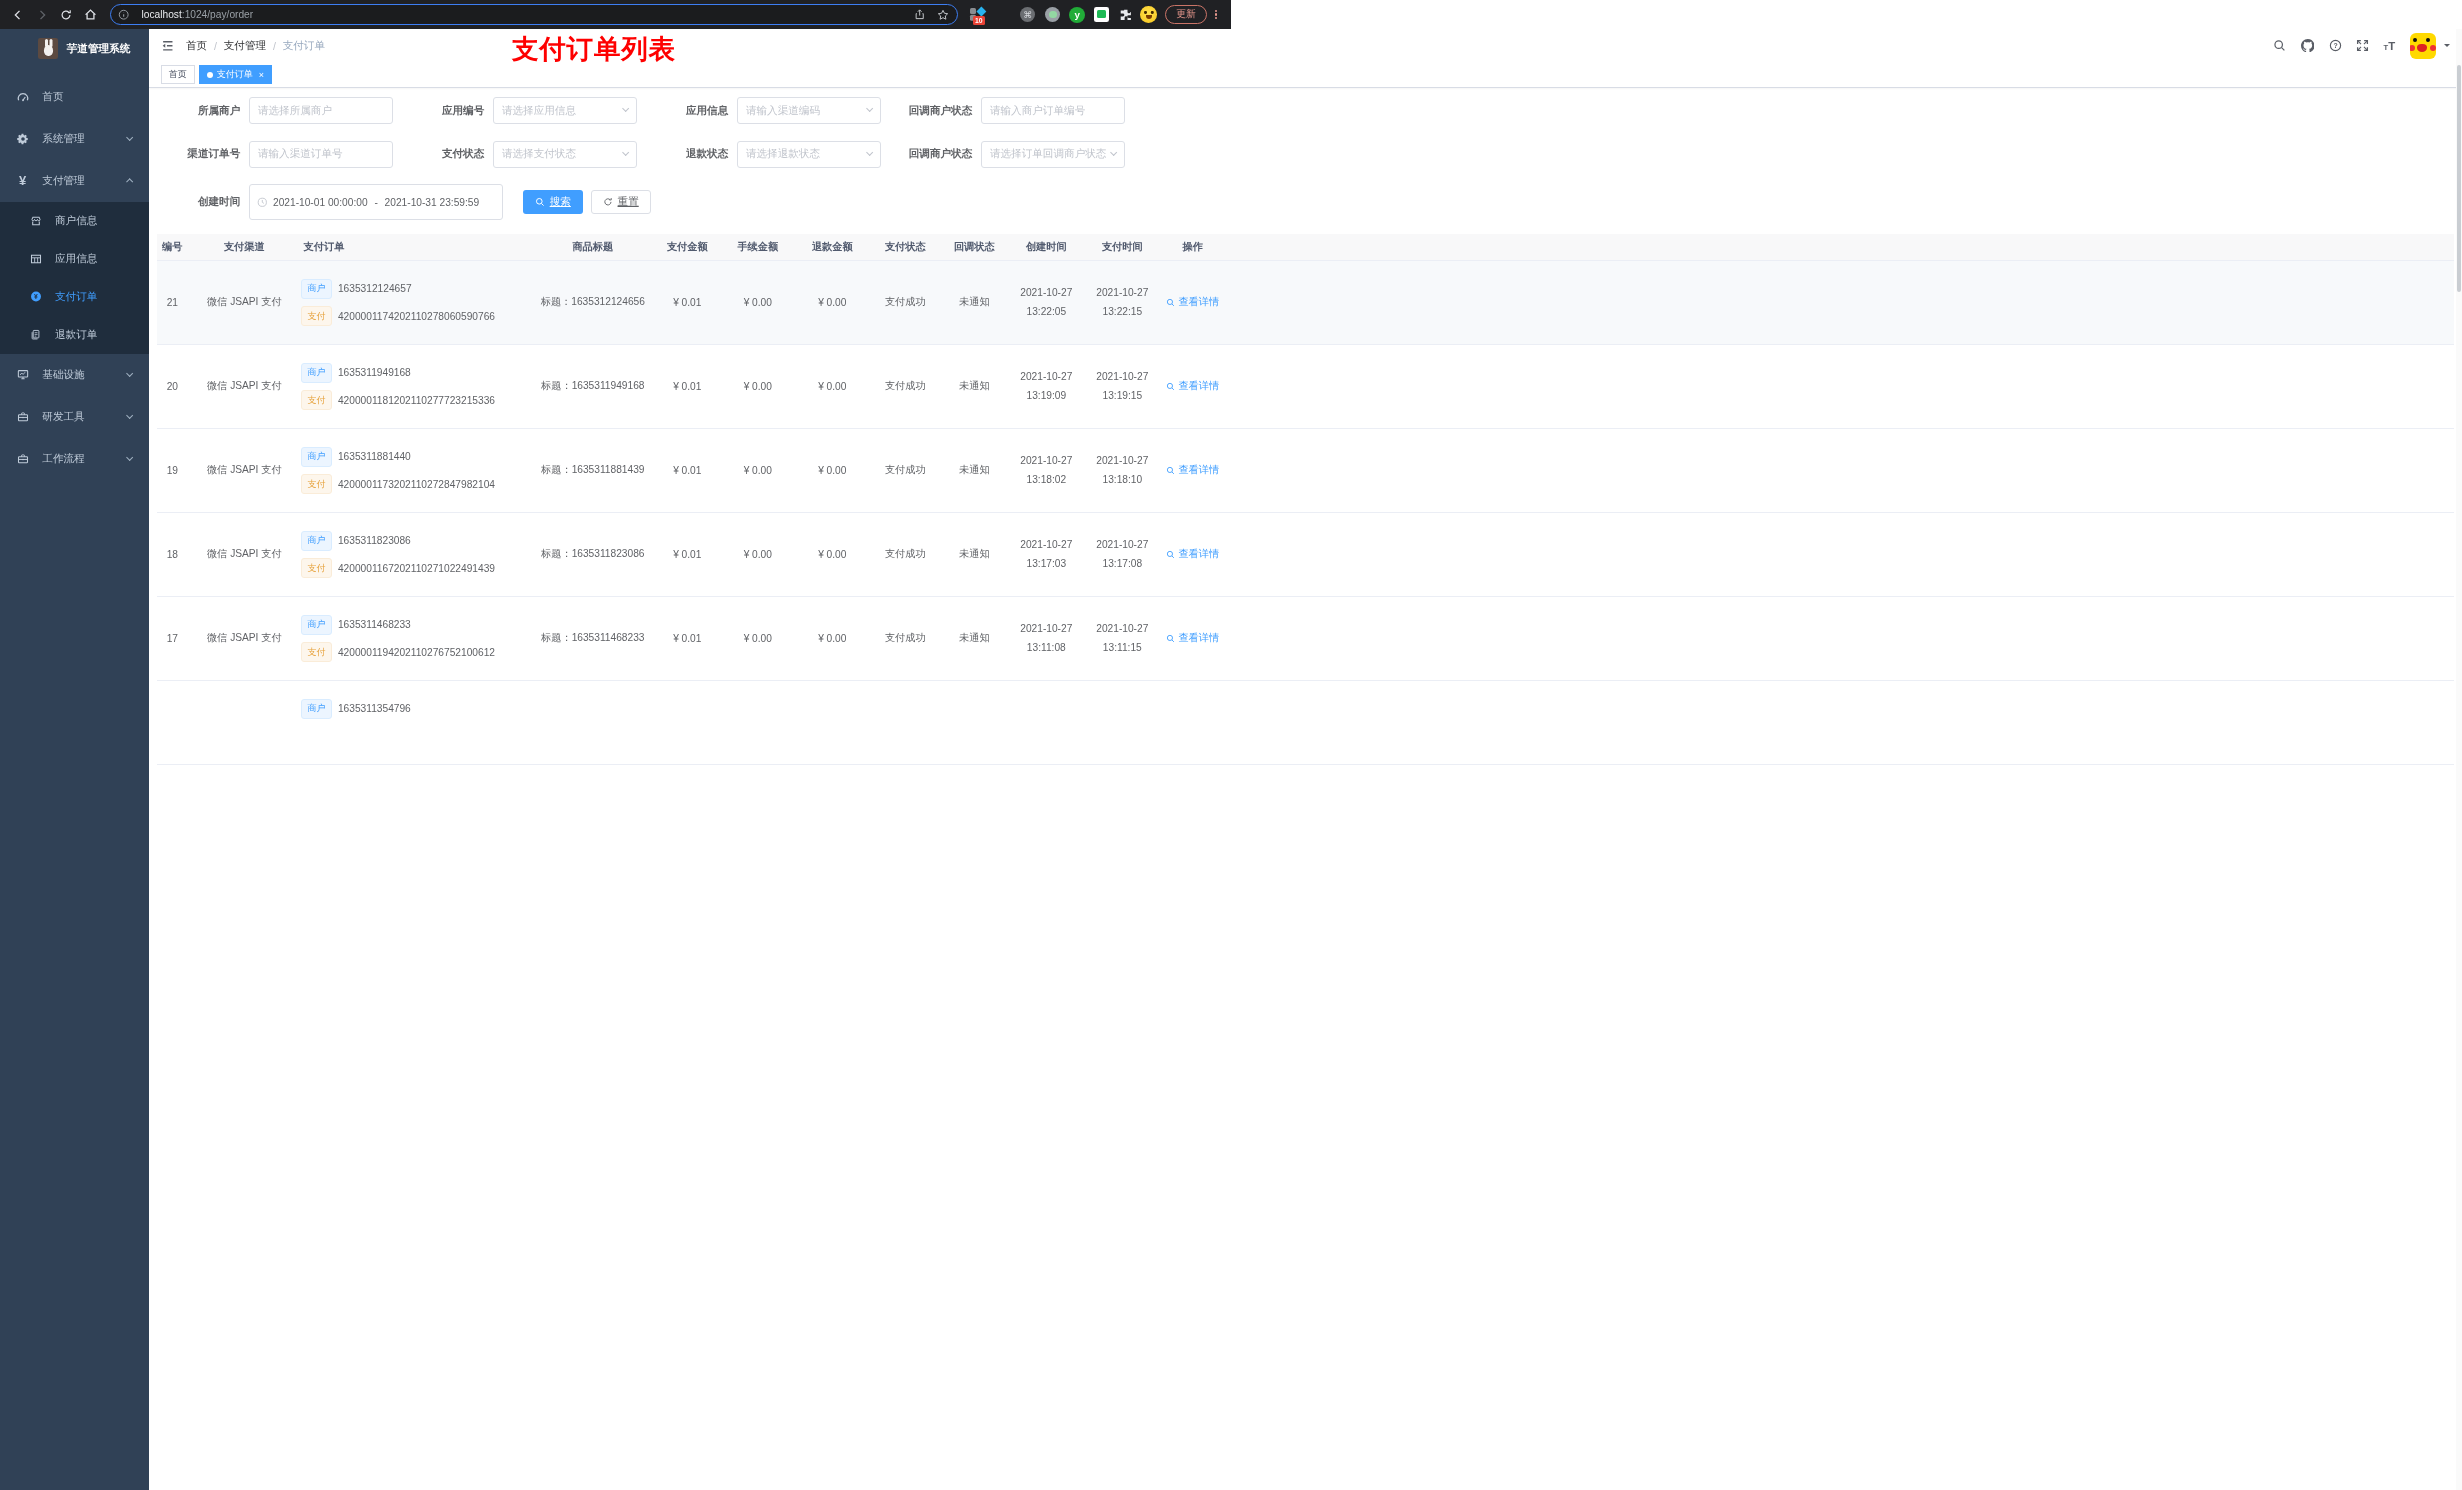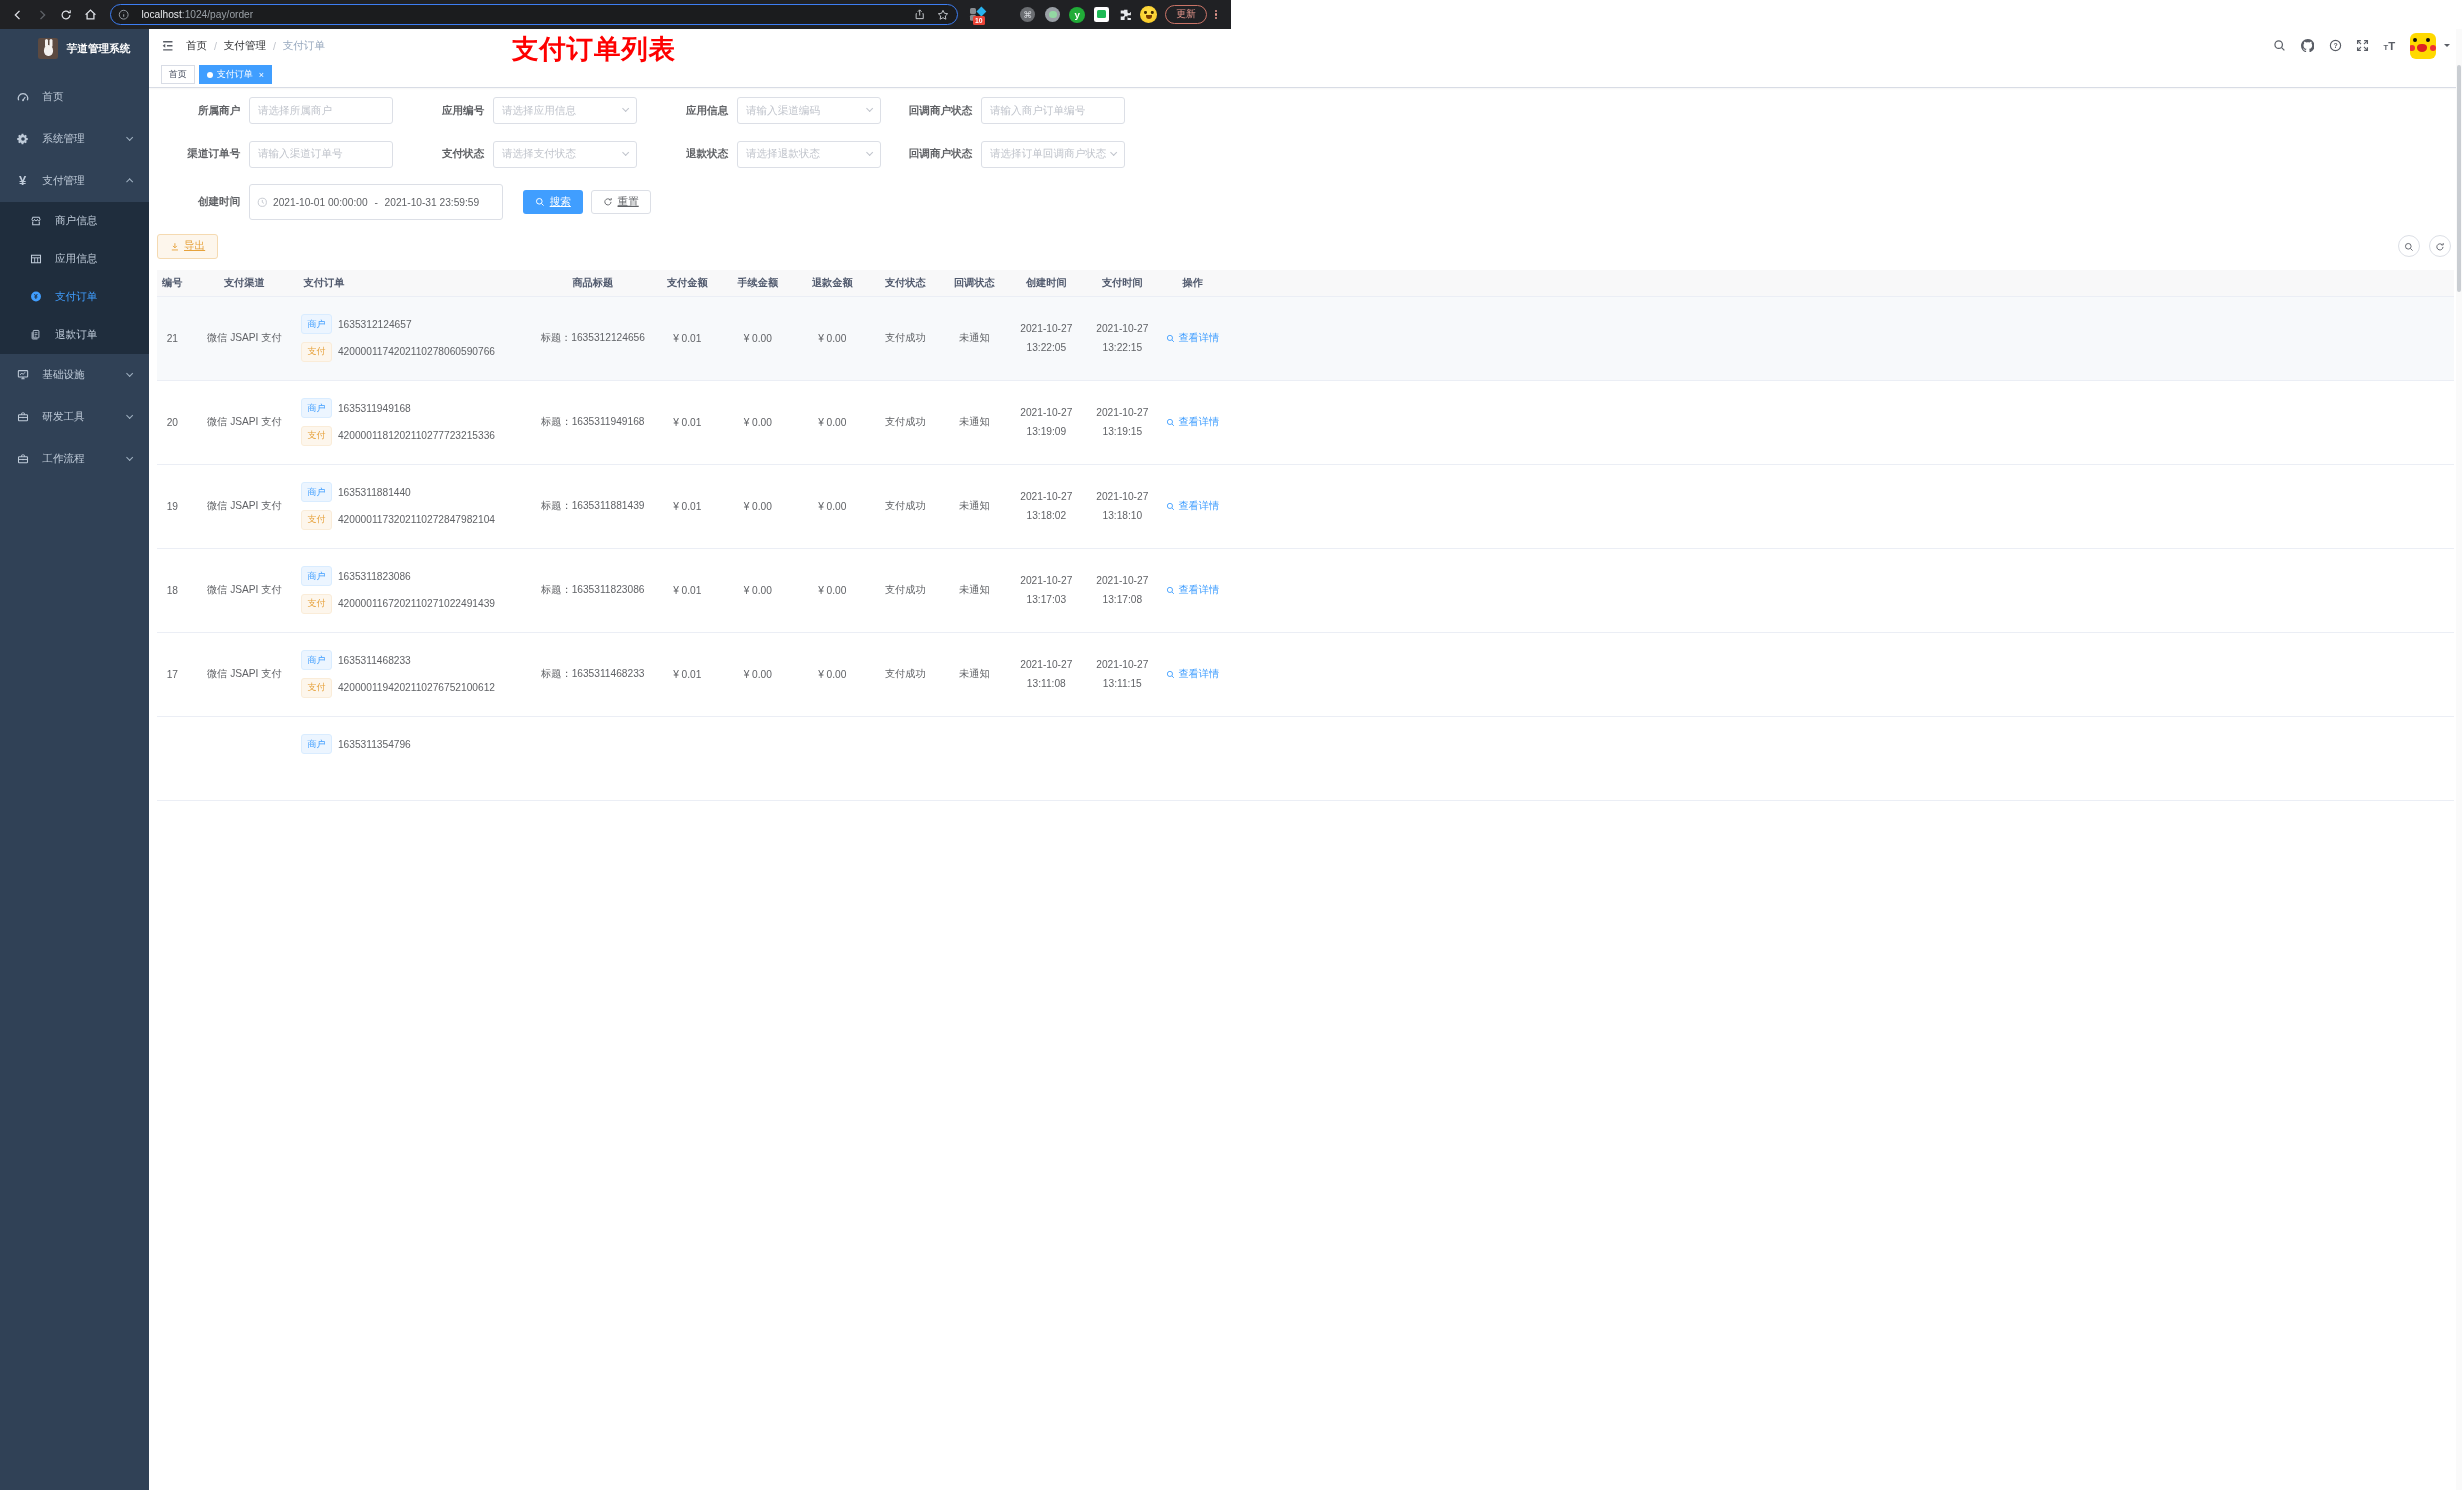--- a/index.html
+++ b/index.html
@@ -448,43 +448,20 @@
         </span>
       <span class="btn btn-plain">
           <svg width="9.8" height="9.8" viewBox="0 0 16 16">
             <path d="M13 8a5 5 0 1 1-1.5-3.6" fill="none" stroke="currentColor" stroke-width="1.5"></path>
             <path d="M13.4 1.8v3h-3" fill="none" stroke="currentColor" stroke-width="1.5"></path>
           </svg>
           <span>重置</span>
         </span>
     </div>
 
-    <div class="toolbar">
-      <span class="btn btn-warn">
-          <svg width="9.8" height="9.8" viewBox="0 0 16 16">
-            <path d="M8 2v7.2M4.8 6.4L8 9.6l3.2-3.2" fill="none" stroke="currentColor" stroke-width="1.5"></path>
-            <path d="M3 13h10" stroke="currentColor" stroke-width="1.5"></path>
-          </svg>
-          <span>导出</span>
-        </span>
-      <div class="circle-btns">
-        <span class="i circle-btn">
-            <svg width="9.8" height="9.8" viewBox="0 0 16 16">
-              <circle cx="7" cy="7" r="4.6" fill="none" stroke="currentColor" stroke-width="1.5"></circle>
-              <path d="M10.6 10.6L14 14" stroke="currentColor" stroke-width="1.5"></path>
-            </svg>
-          </span>
-        <span class="i circle-btn">
-            <svg width="9.8" height="9.8" viewBox="0 0 16 16">
-              <path d="M13 8a5 5 0 1 1-1.5-3.6" fill="none" stroke="currentColor" stroke-width="1.5"></path>
-              <path d="M13.4 1.8v3h-3" fill="none" stroke="currentColor" stroke-width="1.5"></path>
-            </svg>
-          </span>
-      </div>
-    </div>
 
     <div class="tbl">
       <div class="thead" id="thead">
           <div class="th">编号</div>
           <div class="th">支付渠道</div>
           <div class="th th-left">支付订单</div>
           <div class="th">商品标题</div>
           <div class="th">支付金额</div>
           <div class="th">手续金额</div>
           <div class="th">退款金额</div>

